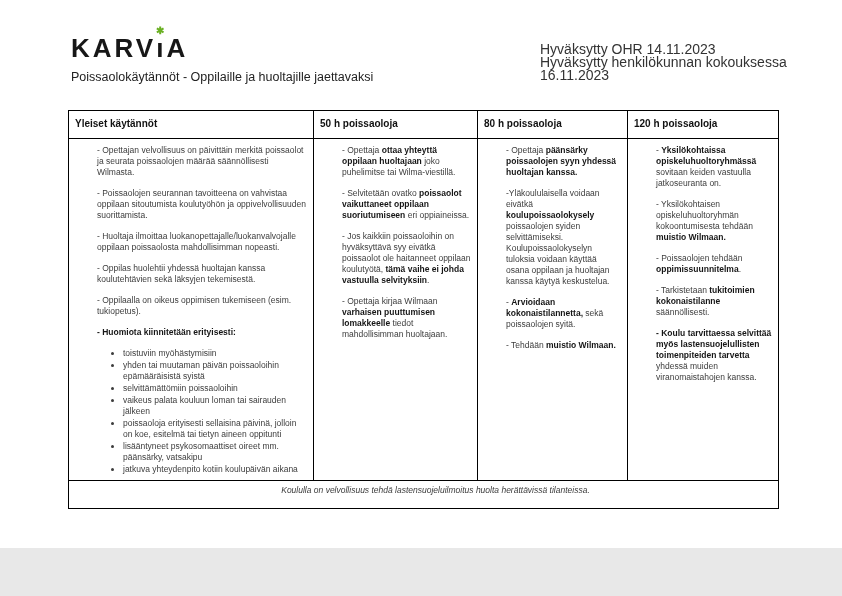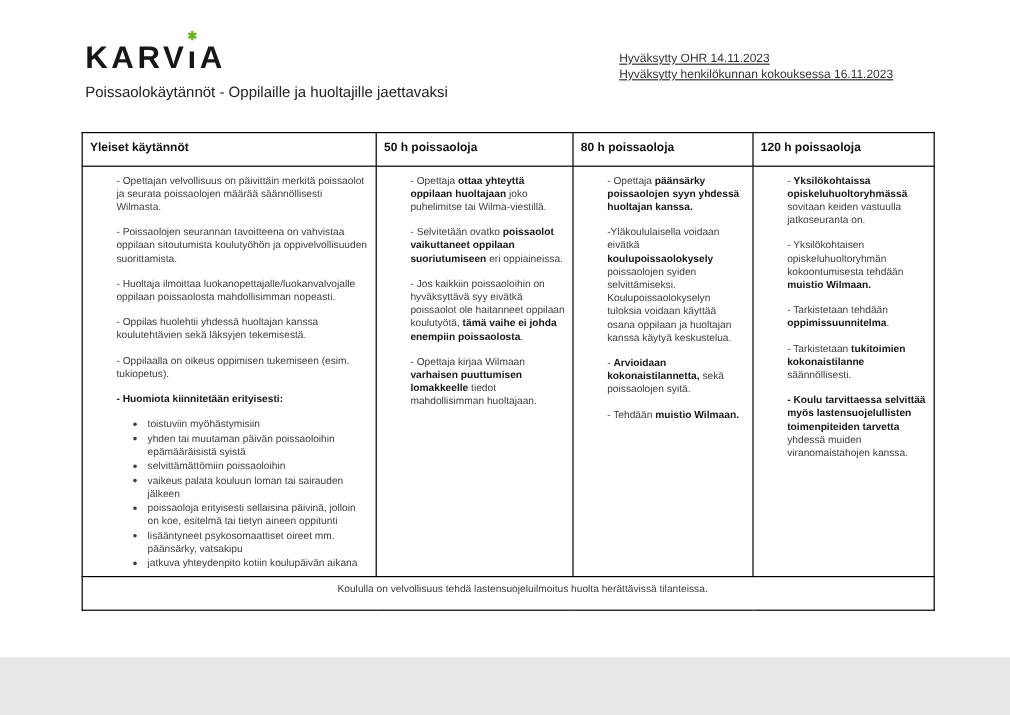--- a/index.html
+++ b/index.html
@@ -32,26 +32,25 @@
     top: -7px;
     transform: translateX(-62%);
     font-size: 10px;
     letter-spacing: 0;
     line-height: 10px;
   }
 
   
   .approvals {
     position: absolute;
-    left: 516px;
+    left: 540px;
     top: 43px;
-    font-size: 10px;
+    font-size: 14px;
     line-height: 13px;
     color: #333333;
-    text-decoration: underline;
   }
 
   
   .title {
     position: absolute;
     left: 71px;
     top: 70px;
     font-size: 12.5px;
     font-weight: normal;
     color: #222222;
@@ -95,20 +94,21 @@
     list-style-type: disc;
   }
   .cell-ul li { margin-bottom: 1px; }
   .footer-cell {
     height: 28px;
     text-align: center;
     vertical-align: middle;
     font-size: 8.5px;
     color: #3c3c3c;
     padding: 4px;
+    font-style: italic;
   }
 </style>
 </head>
 <body>
 
 <div class="page">
 
   <div class="logo"><span>KARV</span><span class="logo-i"><span class="logo-star" style="color: rgb(106, 176, 35);">✱</span><span>ı</span></span><span>A</span></div>
 
   <div class="approvals">
@@ -148,33 +148,33 @@
               <li>selvittämättömiin poissaoloihin</li>
               <li>vaikeus palata kouluun loman tai sairauden jälkeen</li>
               <li>poissaoloja erityisesti sellaisina päivinä, jolloin on koe, esitelmä tai tietyn aineen oppitunti</li>
               <li>lisääntyneet psykosomaattiset oireet mm. päänsärky, vatsakipu</li>
               <li>jatkuva yhteydenpito kotiin koulupäivän aikana</li>
             </ul>
           </td>
         <td class="body-cell">
             <p class="cell-p"><span>- Opettaja </span><span class="b">ottaa yhteyttä oppilaan huoltajaan</span><span> joko puhelimitse tai Wilma-viestillä.</span></p>
             <p class="cell-p"><span>- Selvitetään ovatko </span><span class="b">poissaolot vaikuttaneet oppilaan suoriutumiseen</span><span> eri oppiaineissa.</span></p>
-            <p class="cell-p"><span>- Jos kaikkiin poissaoloihin on hyväksyttävä syy eivätkä poissaolot ole haitanneet oppilaan koulutyötä, </span><span class="b">tämä vaihe ei johda enempiin poissaolosta</span><span>.</span></p>
+            <p class="cell-p"><span>- Jos kaikkiin poissaoloihin on hyväksyttävä syy eivätkä poissaolot ole haitanneet oppilaan koulutyötä, </span><span class="b">tämä vaihe ei johda vastuulla selvityksiin</span><span>.</span></p>
             <p class="cell-p"><span>- Opettaja kirjaa Wilmaan </span><span class="b">varhaisen puuttumisen lomakkeelle</span><span> tiedot mahdollisimman huoltajaan.</span></p>
           </td>
         <td class="body-cell">
             <p class="cell-p"><span>- Opettaja </span><span class="b">päänsärky poissaolojen syyn yhdessä huoltajan kanssa.</span></p>
             <p class="cell-p"><span>-Yläkoululaisella voidaan eivätkä </span><span class="b">koulupoissaolokysely</span><span> poissaolojen syiden selvittämiseksi. Koulupoissaolokyselyn tuloksia voidaan käyttää osana oppilaan ja huoltajan kanssa käytyä keskustelua.</span></p>
             <p class="cell-p"><span>- </span><span class="b">Arvioidaan kokonaistilannetta,</span><span> sekä poissaolojen syitä.</span></p>
             <p class="cell-p"><span>- Tehdään </span><span class="b">muistio Wilmaan.</span></p>
           </td>
         <td class="body-cell">
             <p class="cell-p"><span>- </span><span class="b">Yksilökohtaissa opiskeluhuoltoryhmässä</span><span> sovitaan keiden vastuulla jatkoseuranta on.</span></p>
             <p class="cell-p"><span>- Yksilökohtaisen opiskeluhuoltoryhmän kokoontumisesta tehdään </span><span class="b">muistio Wilmaan.</span></p>
-            <p class="cell-p"><span>- Tarkistetaan tehdään </span><span class="b">oppimissuunnitelma</span><span>.</span></p>
+            <p class="cell-p"><span>- Poissaolojen tehdään </span><span class="b">oppimissuunnitelma</span><span>.</span></p>
             <p class="cell-p"><span>- Tarkistetaan </span><span class="b">tukitoimien kokonaistilanne</span><span> säännöllisesti.</span></p>
             <p class="cell-p"><span class="b">- </span><span class="b">Koulu tarvittaessa selvittää myös lastensuojelullisten toimenpiteiden tarvetta</span><span> yhdessä muiden viranomaistahojen kanssa.</span></p>
           </td>
       </tr>
       <tr>
         <td class="footer-cell" colspan="4">Koululla on velvollisuus tehdä lastensuojeluilmoitus huolta herättävissä tilanteissa.</td>
       </tr>
     </tbody>
   </table>
 

